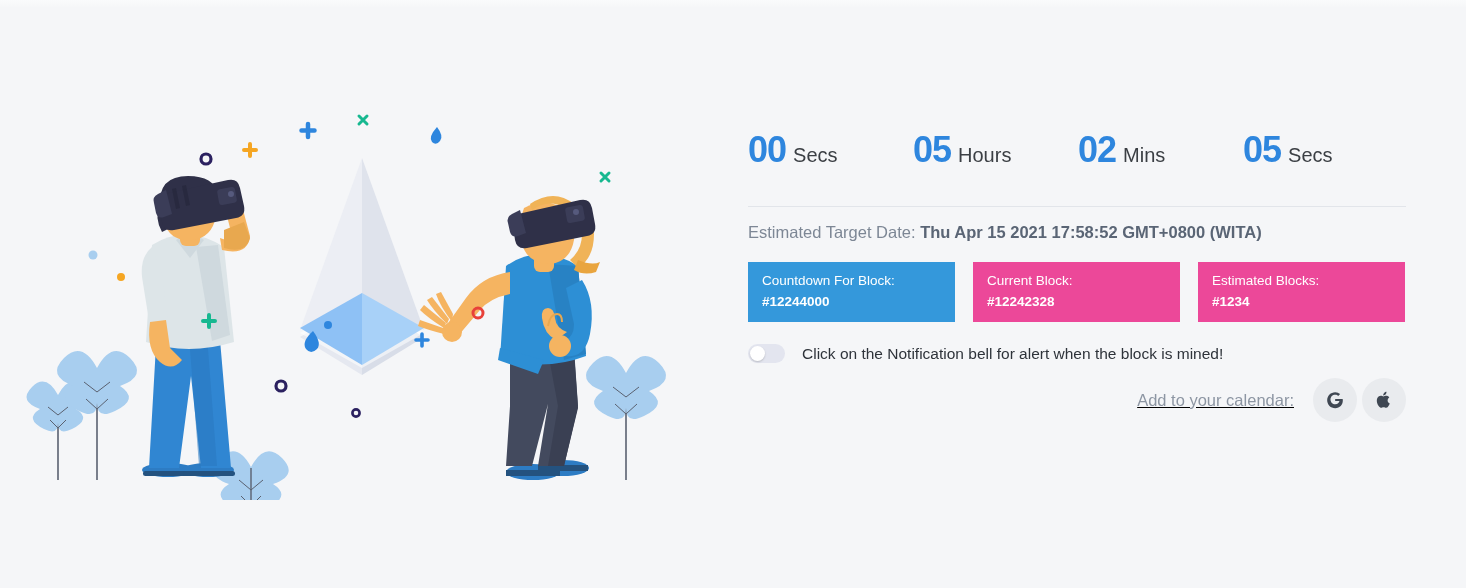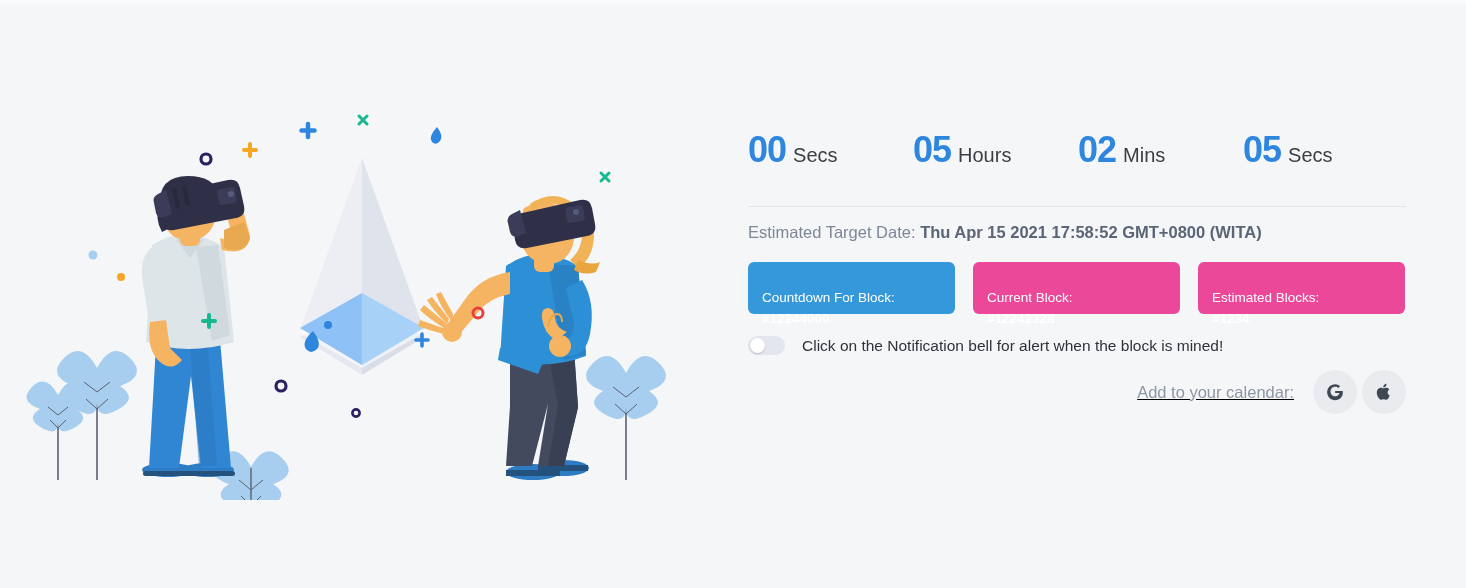--- a/index.html
+++ b/index.html
@@ -78,23 +78,23 @@
     color: #5a6575;
   }
 
   .cards {
     display: flex;
     gap: 18px;
     margin-top: 20px;
   }
   .card {
     width: 207px;
-    height: 52px;
-    border-radius: 6px;
-    padding: 28px 14px 0 14px;
+    height: 60px;
+    border-radius: 0;
+    padding: 11px 14px 0 14px;
     color: #ffffff;
   }
   .card.blue { background: #3498db; }
   .card.gray { background: #ec4899; }
   .card-title {
     font-size: 13.5px;
     line-height: 1.25;
     color: #ffffff;
     font-weight: normal;
   }

